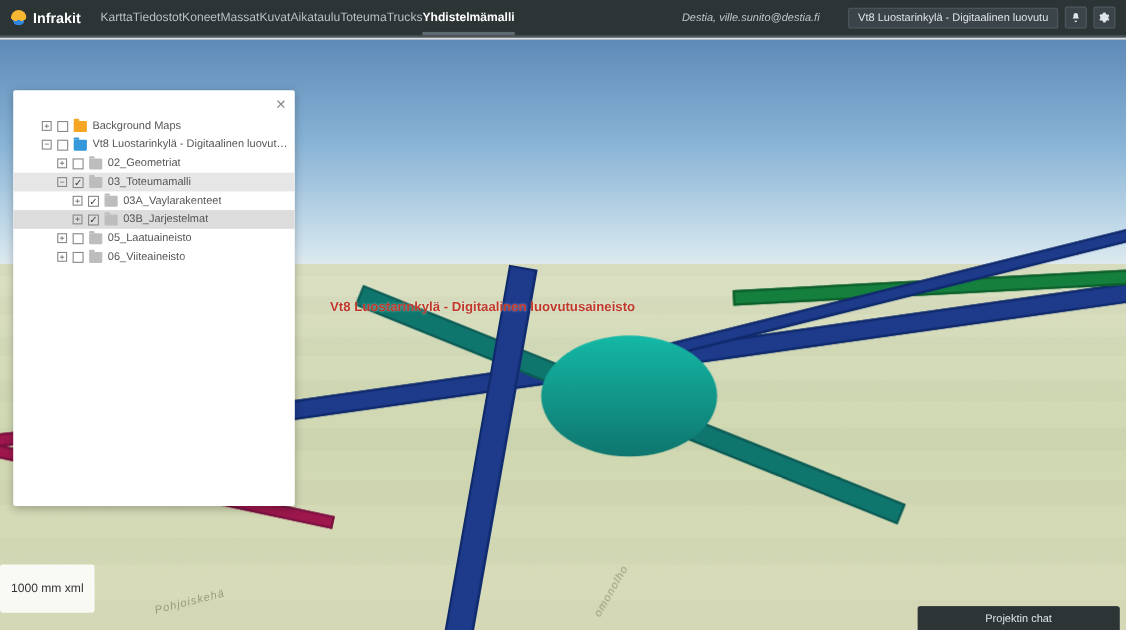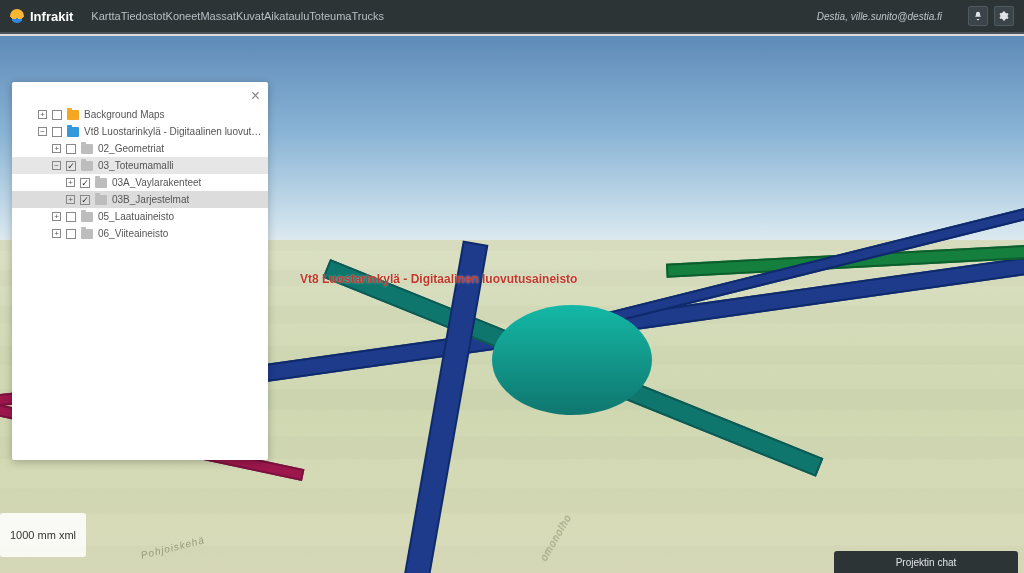--- a/index.html
+++ b/index.html
@@ -121,23 +121,25 @@
   </div>
   <div class="nav" id="nav">
       <span class="nav-item">Kartta</span>
       <span class="nav-item">Tiedostot</span>
       <span class="nav-item">Koneet</span>
       <span class="nav-item">Massat</span>
       <span class="nav-item">Kuvat</span>
       <span class="nav-item">Aikataulu</span>
       <span class="nav-item">Toteuma</span>
       <span class="nav-item">Trucks</span>
+      <span class="nav-item active">Yhdistelmämalli</span>
     </div>
   <div class="topbar-right">
     <span class="user-link">Destia, ville.sunito@destia.fi</span>
+    <span class="project-pill">Vt8 Luostarinkylä - Digitaalinen luovutu</span>
     <span class="icon-btn">
       <svg width="10" height="10" viewBox="0 0 24 24" fill="currentColor">
           <path d="M12 2a5 5 0 0 0-5 5v3l-2 4h14l-2-4V7a5 5 0 0 0-5-5zm0 20a3 3 0 0 0 3-3H9a3 3 0 0 0 3 3z"></path>
         </svg>
     </span>
     <span class="icon-btn">
       <svg width="10" height="10" viewBox="0 0 24 24" fill="currentColor">
           <path d="M12 8a4 4 0 1 0 0 8 4 4 0 0 0 0-8zm9 4a8.9 8.9 0 0 0-.2-1.9l2.1-1.6-2-3.5-2.5 1a8.9 8.9 0 0 0-3.3-1.9L14.5 1h-5l-.6 2.6A8.9 8.9 0 0 0 5.6 5.5l-2.5-1-2 3.5L3.2 9.6A8.9 8.9 0 0 0 3 12c0 .6.1 1.3.2 1.9l-2.1 1.6 2 3.5 2.5-1a8.9 8.9 0 0 0 3.3 1.9l.6 2.6h5l.6-2.6a8.9 8.9 0 0 0 3.3-1.9l2.5 1 2-3.5-2.1-1.6c.1-.6.2-1.3.2-1.9z"></path>
         </svg>
     </span>

